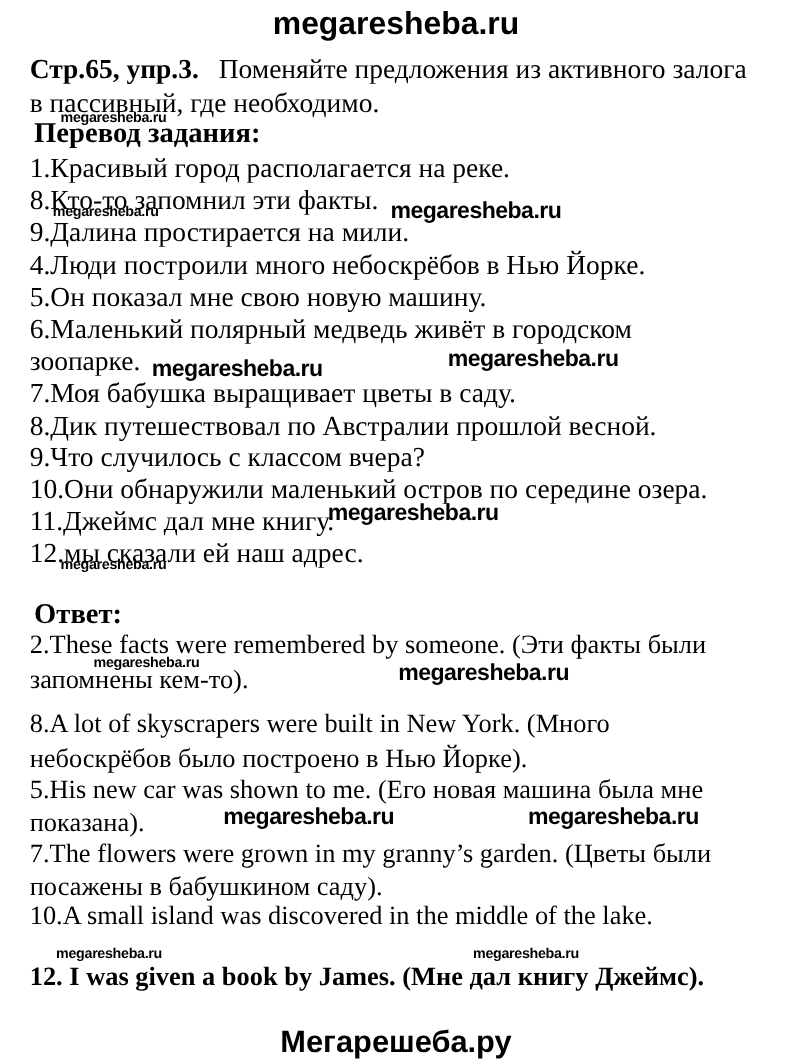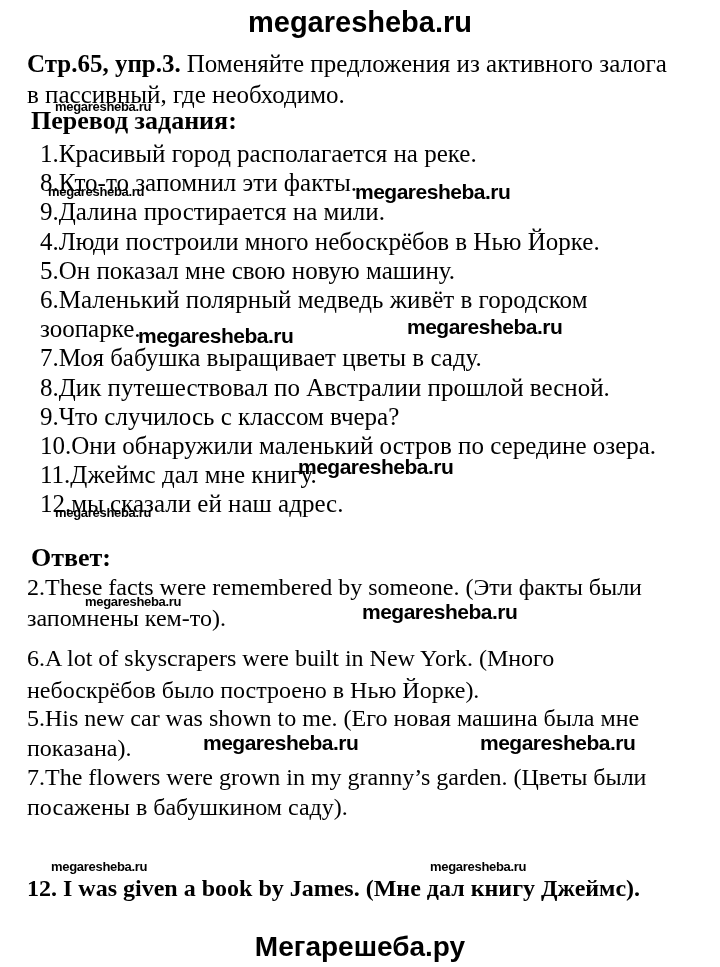--- a/index.html
+++ b/index.html
@@ -15,30 +15,30 @@
     font-family:"Liberation Sans", sans-serif; font-weight:700; font-size:29px;
   }
   .site-footer {
     top:931px; left:0; width:720px; text-align:center;
     font-family:"Liberation Sans", sans-serif; font-weight:700; font-size:28px;
   }
   .intro {
     top:48px; left:27px; width:665px;
     font-size:25px; line-height:31px;
   }
-  .task-label { font-weight:700; margin-right:6px; }
+  .task-label { font-weight:700; margin-right:18px; }
   .section-heading {
     left:31px; font-size:26px; font-weight:700; white-space:nowrap;
   }
   #perevod-heading { top:106px; }
   #otvet-heading   { top:543px; }
   .t-lines {
     top:139px; left:27px; font-size:25px;
   }
-  .t-lines .t-line { height:29.2px; line-height:29.2px; white-space:nowrap;margin-left:13px; }
+  .t-lines .t-line { height:29.2px; line-height:29.2px; white-space:nowrap; }
   .ans {
     left:27px; font-size:24px; line-height:31px; white-space:nowrap;
   }
   #ans-2  { top:572px; }
   #ans-4  { top:642px; line-height:32px; }
   #ans-5  { top:703px; line-height:30px; }
   #ans-7  { top:762px; line-height:30px; }
   #ans-10 { top:819px; line-height:29px; }
   #ans-12 { top:873px;font-weight:bold; }
   .wm-s {
@@ -79,35 +79,36 @@
 </div>
 
 <div class="abs section-heading" id="otvet-heading">Ответ:</div>
 
 <div class="abs ans" id="ans-2">
   <div>2.These facts were remembered by someone. (Эти факты были</div>
   <div>запомнены кем-то).</div>
 </div>
 
 <div class="abs ans" id="ans-4">
-  <div>6.A lot of skyscrapers were built in New York. (Много</div>
+  <div>8.A lot of skyscrapers were built in New York. (Много</div>
   <div>небоскрёбов было построено в Нью Йорке).</div>
 </div>
 
 <div class="abs ans" id="ans-5">
   <div>5.His new car was shown to me. (Его новая машина была мне</div>
   <div>показана).</div>
 </div>
 
 <div class="abs ans" id="ans-7">
   <div>7.The flowers were grown in my granny’s garden. (Цветы были</div>
   <div>посажены в бабушкином саду).</div>
 </div>
 
 <div class="abs ans" id="ans-10">
+  <div>10.A small island was discovered in the middle of the lake.</div>
 </div>
 
 <div class="abs ans" id="ans-12">
   <div>12. I was given a book by James. (Мне дал книгу Джеймс).</div>
 </div>
 
 <div class="abs wm-s" style="left:55px;  top:99px;">megaresheba.ru</div>
 <div class="abs wm-s" style="left:48px;  top:184px;">megaresheba.ru</div>
 <div class="abs wm-b" style="left:355px; top:180px;">megaresheba.ru</div>
 <div class="abs wm-b" style="left:138px; top:324px;">megaresheba.ru</div>

